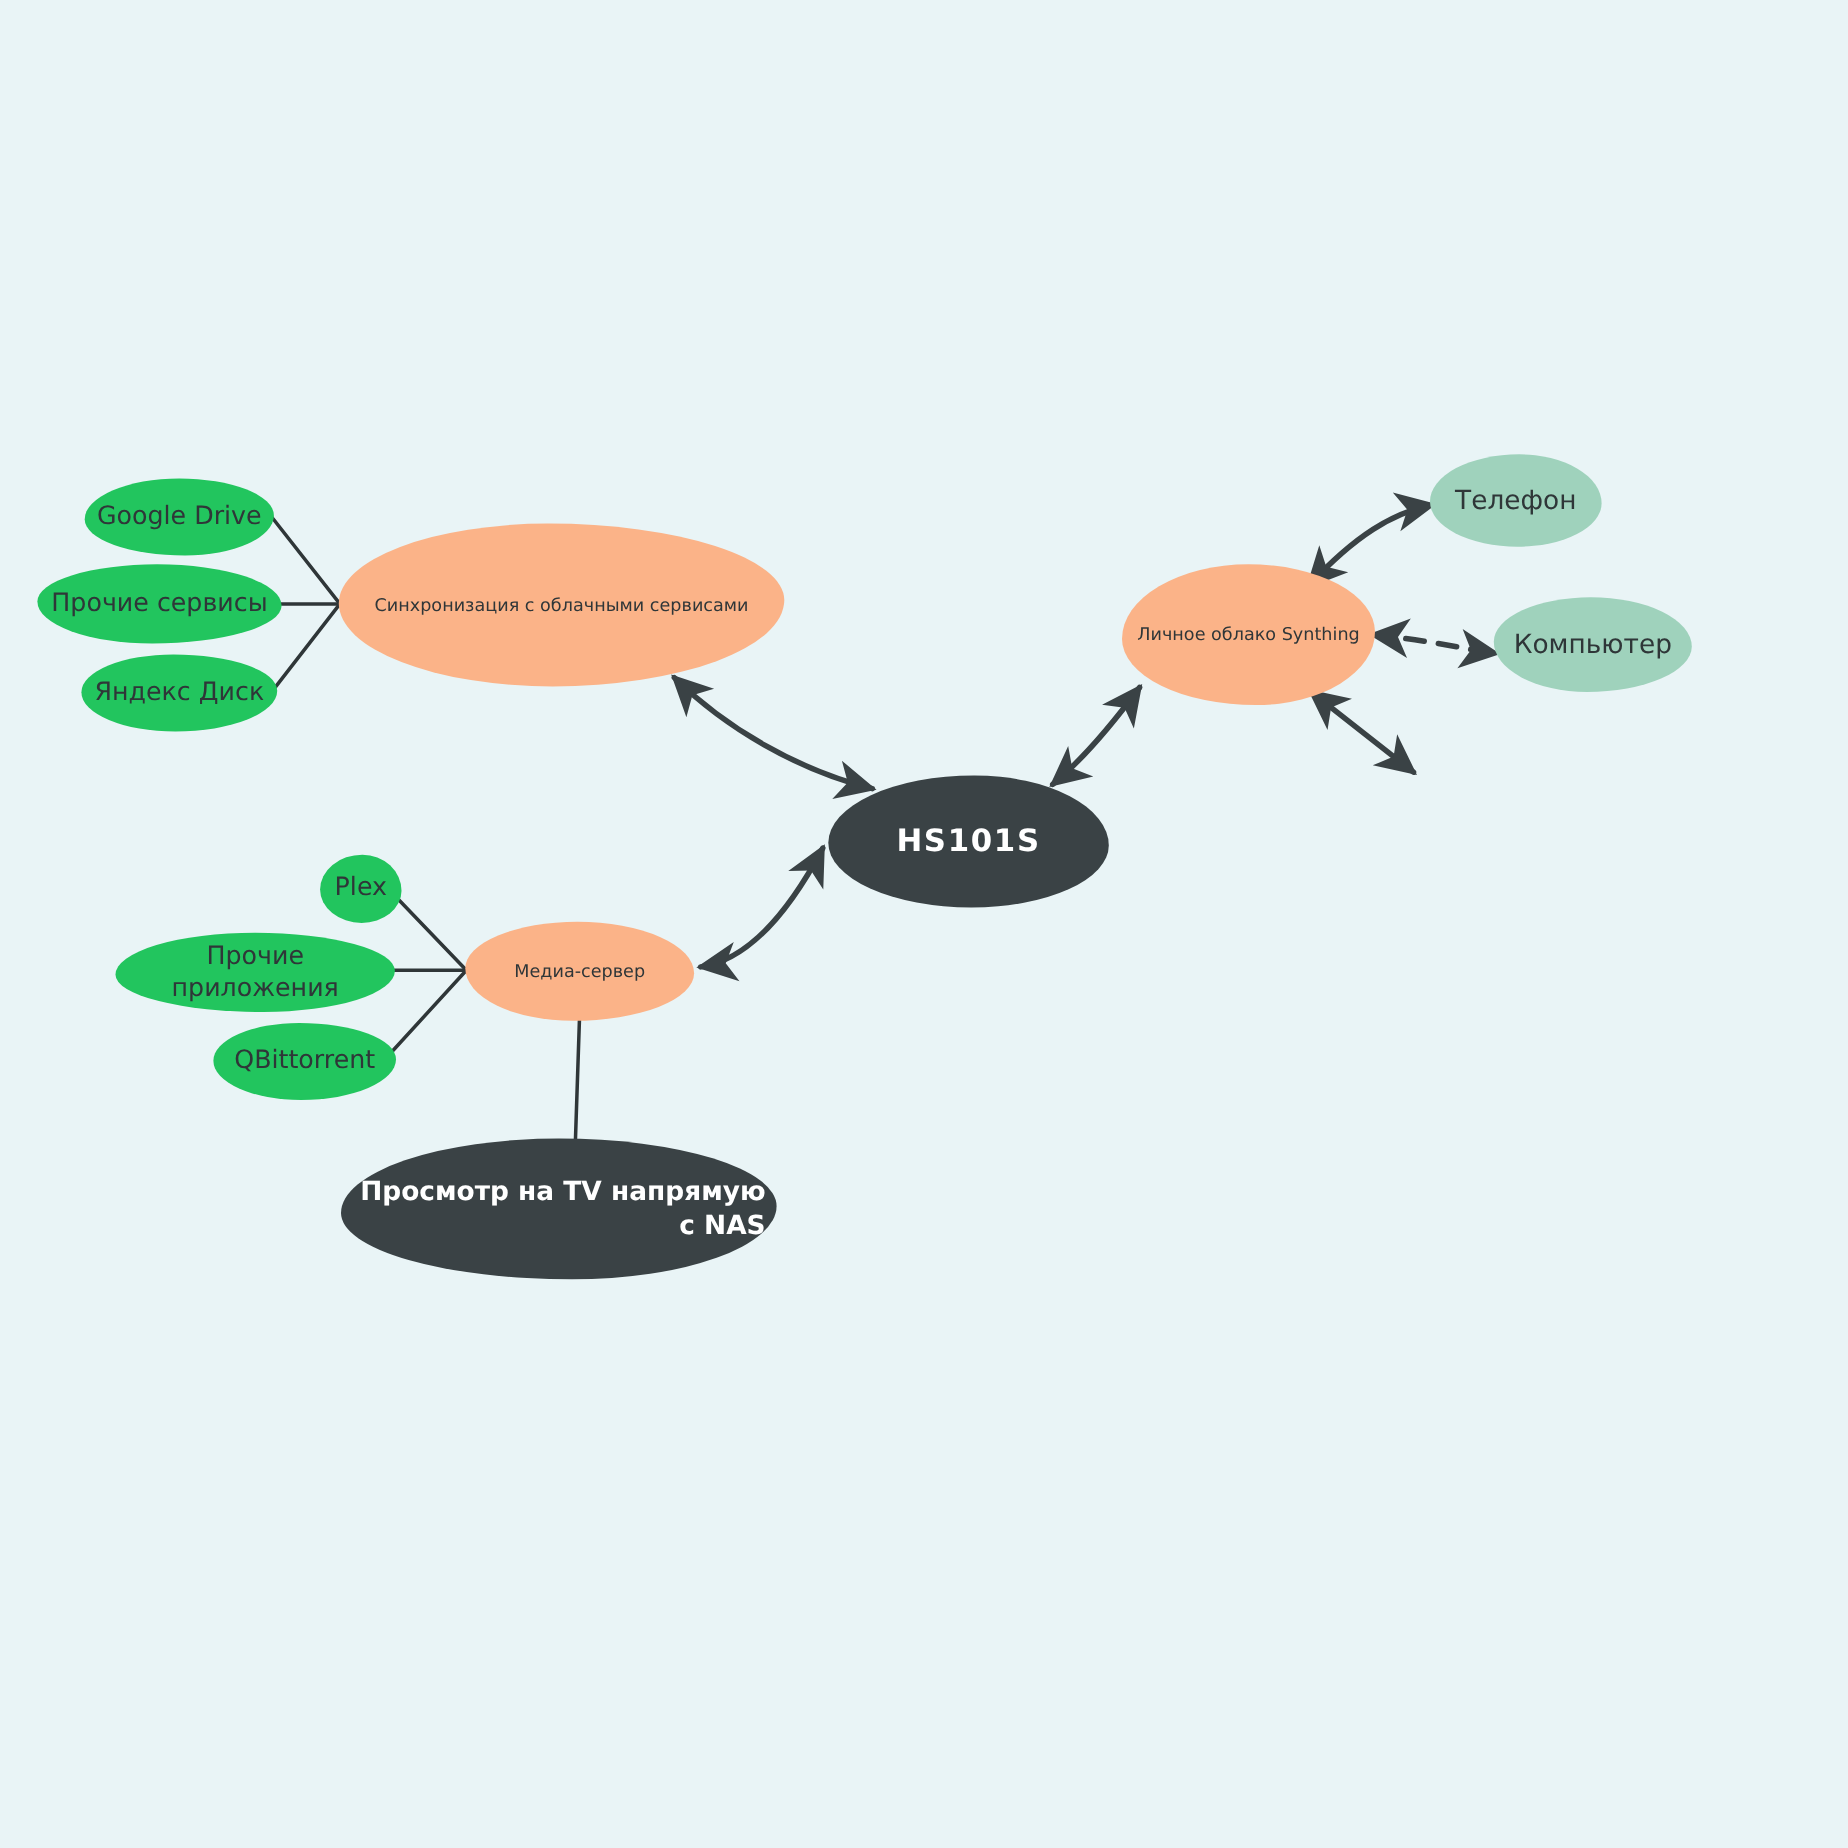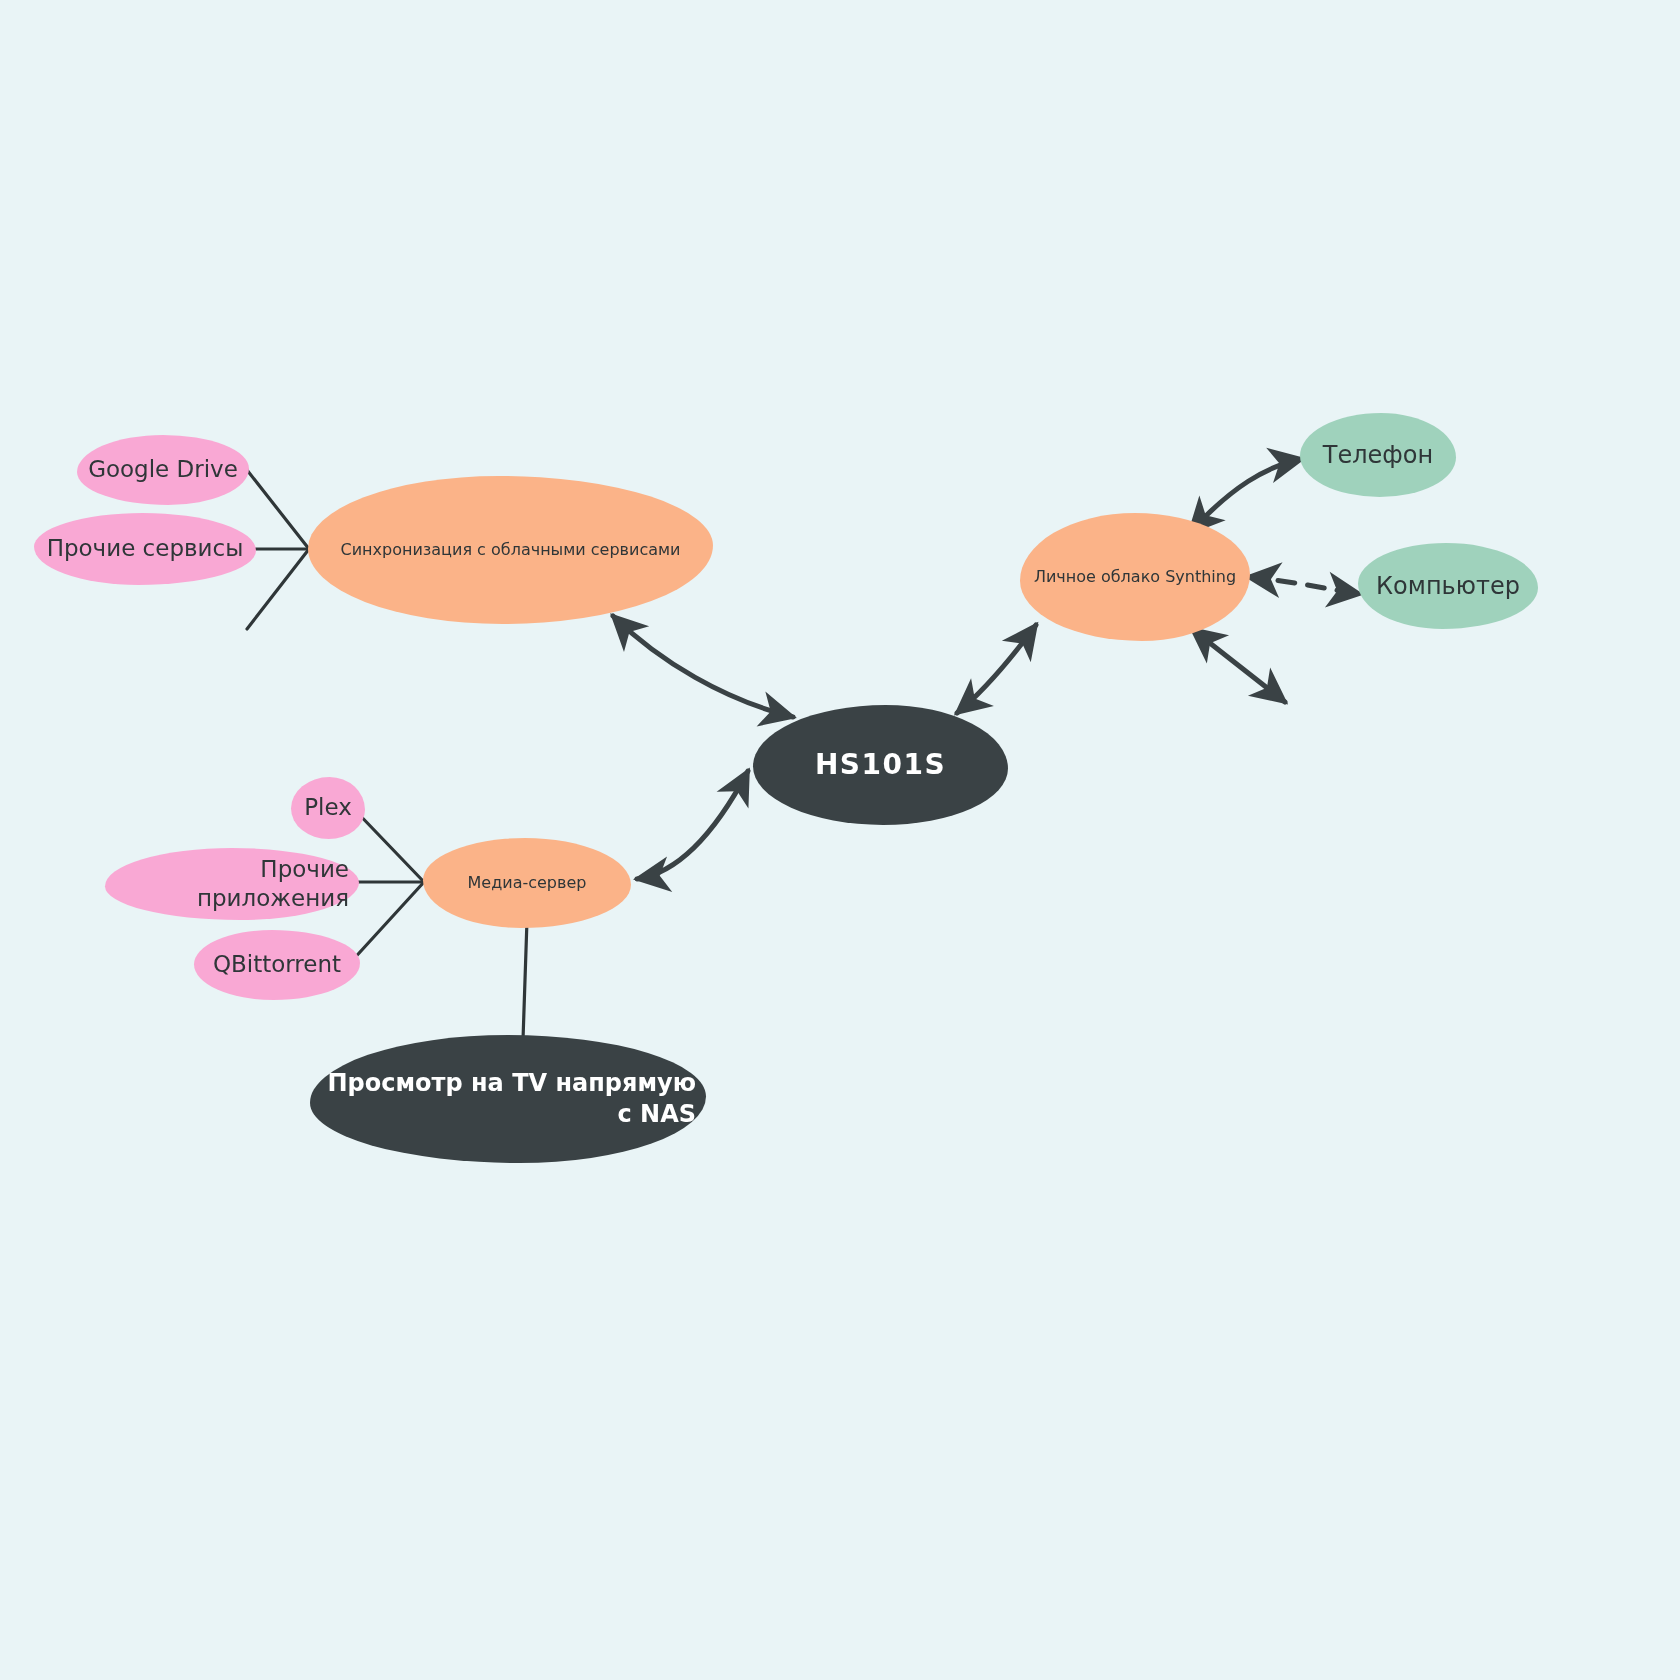--- a/index.html
+++ b/index.html
@@ -59,24 +59,23 @@
     font-weight: bold;
     font-size: 24px;
     text-align: right;
   }
   .n-orange {
     background: #fbb388;
     color: #2f3638;
     font-size: 16px;
   }
   .n-gray {
-    background: #f9a8d4;
+    background: #22c55e;
     color: #2f3638;
     font-size: 23px;
-    text-align: right;
   }
   .n-green {
     background: #9fd2bc;
     color: #2f3638;
     font-size: 24px;
   }
 </style>
 </head>
 <body>
 
@@ -125,20 +124,23 @@
   <div class="node n-orange blob-b" style="left:308px; top:476px; width:405px; height:148px;">
     <span class="lbl">Синхронизация с облачными сервисами</span>
   </div>
 
   <div class="node n-gray blob-c" style="left:77px; top:435px; width:172px; height:70px;">
     <span class="lbl">Google Drive</span>
   </div>
   <div class="node n-gray blob-d" style="left:34px; top:513px; width:222px; height:72px;">
     <span class="lbl">Прочие сервисы</span>
   </div>
+  <div class="node n-gray blob-b" style="left:74px; top:595px; width:178px; height:70px;">
+    <span class="lbl">Яндекс Диск</span>
+  </div>
 
   <div class="node n-orange blob-c" style="left:1020px; top:513px; width:230px; height:128px;">
     <span class="lbl">Личное облако Synthing</span>
   </div>
 
   <div class="node n-green blob-a" style="left:1300px; top:413px; width:156px; height:84px;">
     <span class="lbl">Телефон</span>
   </div>
   <div class="node n-green blob-d" style="left:1358px; top:543px; width:180px; height:86px;">
     <span class="lbl">Компьютер</span>

